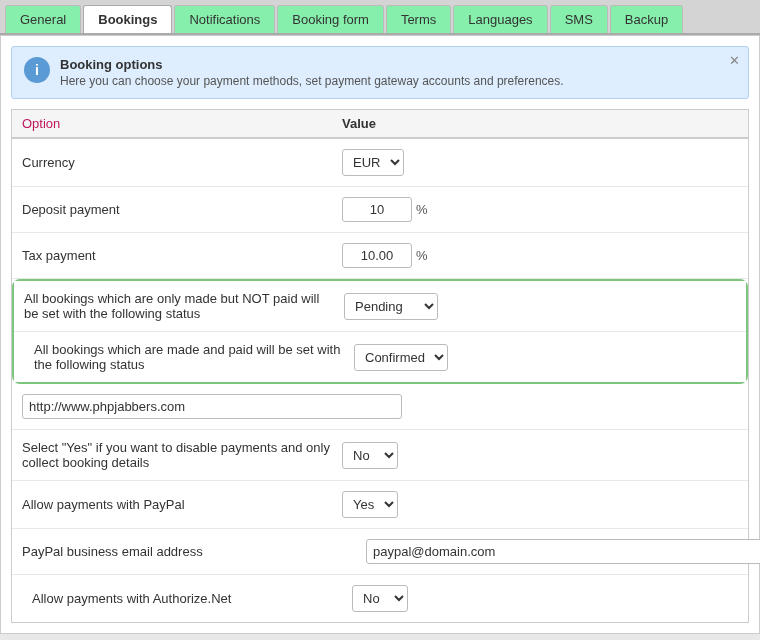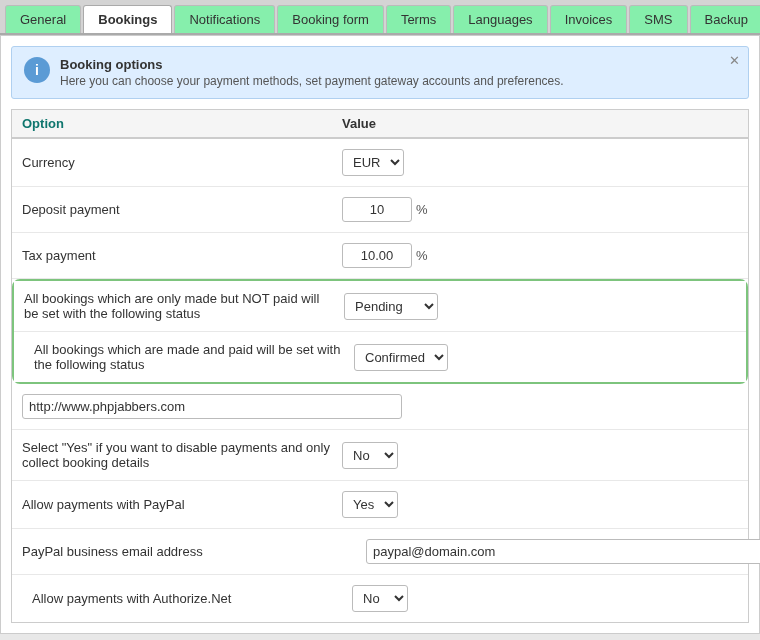--- a/index.html
+++ b/index.html
@@ -88,22 +88,22 @@
     }
 
     .col-headers {
       display: flex;
       background: #f5f5f5;
       border-bottom: 2px solid #ccc;
       padding: 6px 10px;
     }
     .col-option {
       flex: 0 0 320px;
-      font-weight: bold;
-      color: #0f766e;
+      font-weight: normal;
+      color: #be185d;
     }
     .col-value {
       flex: 1;
       font-weight: bold;
       color: #333;
     }
 
     .row {
       display: flex;
       align-items: center;
@@ -194,21 +194,20 @@
 <body>
 
 <div class="tabs">
 
 <div class="tab">General</div>
     <div class="tab active">Bookings</div>
     <div class="tab">Notifications</div>
     <div class="tab">Booking form</div>
     <div class="tab">Terms</div>
     <div class="tab">Languages</div>
-    <div class="tab">Invoices</div>
     <div class="tab">SMS</div>
     <div class="tab">Backup</div>
   </div>
 
 <div class="content">
   <div class="info-banner">
     <div class="info-icon">i</div>
     <div class="banner-text">
       <div class="banner-title">Booking options</div>
       <div class="banner-desc">Here you can choose your payment methods, set payment gateway accounts and preferences.</div>

